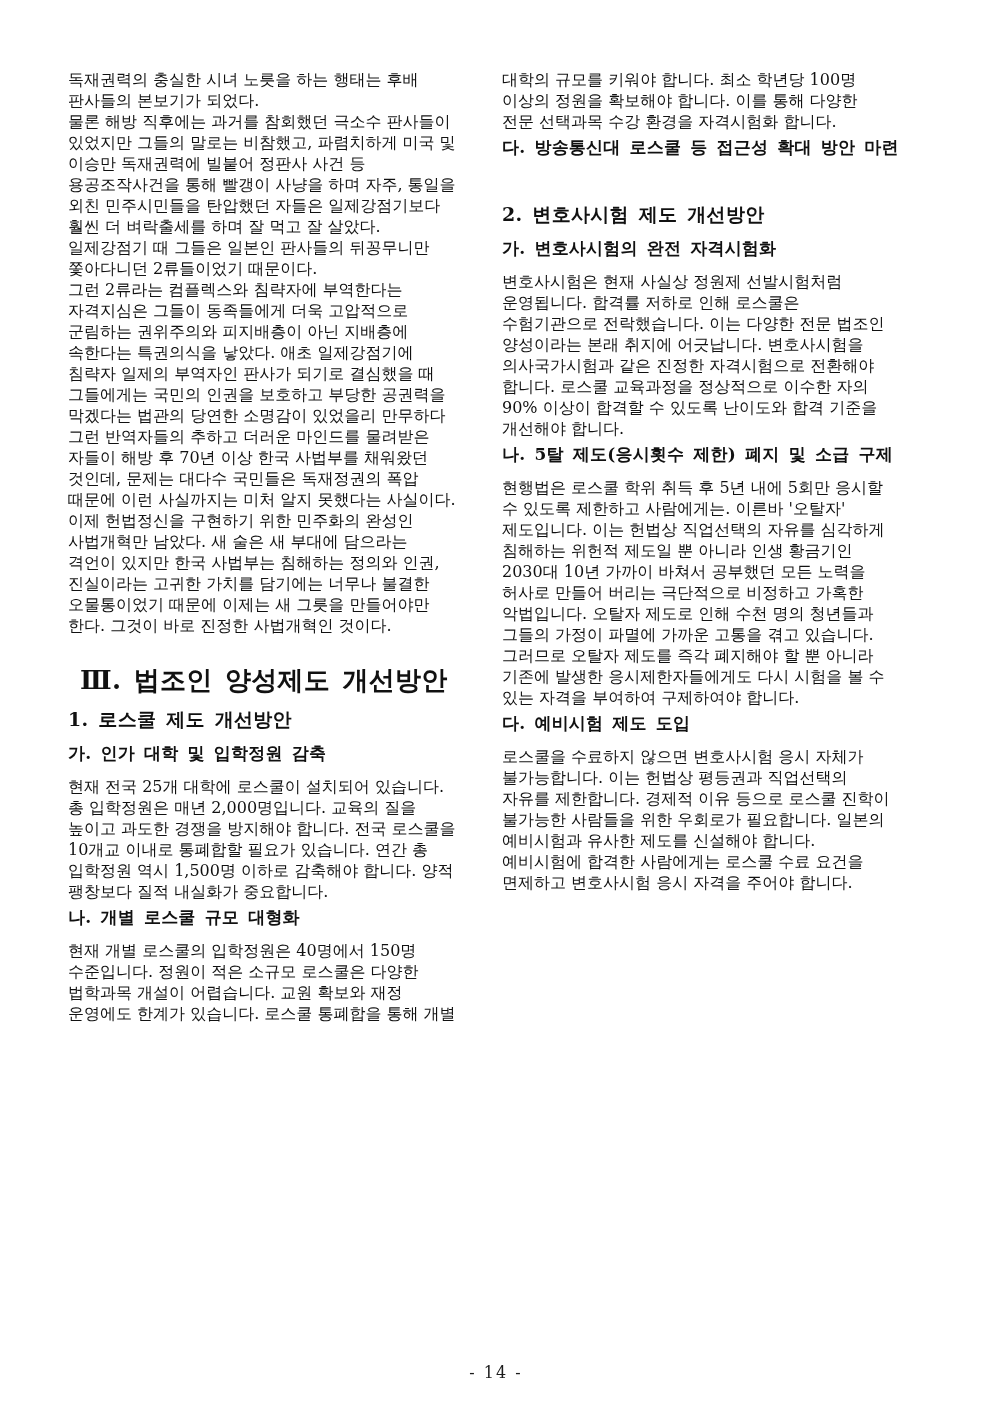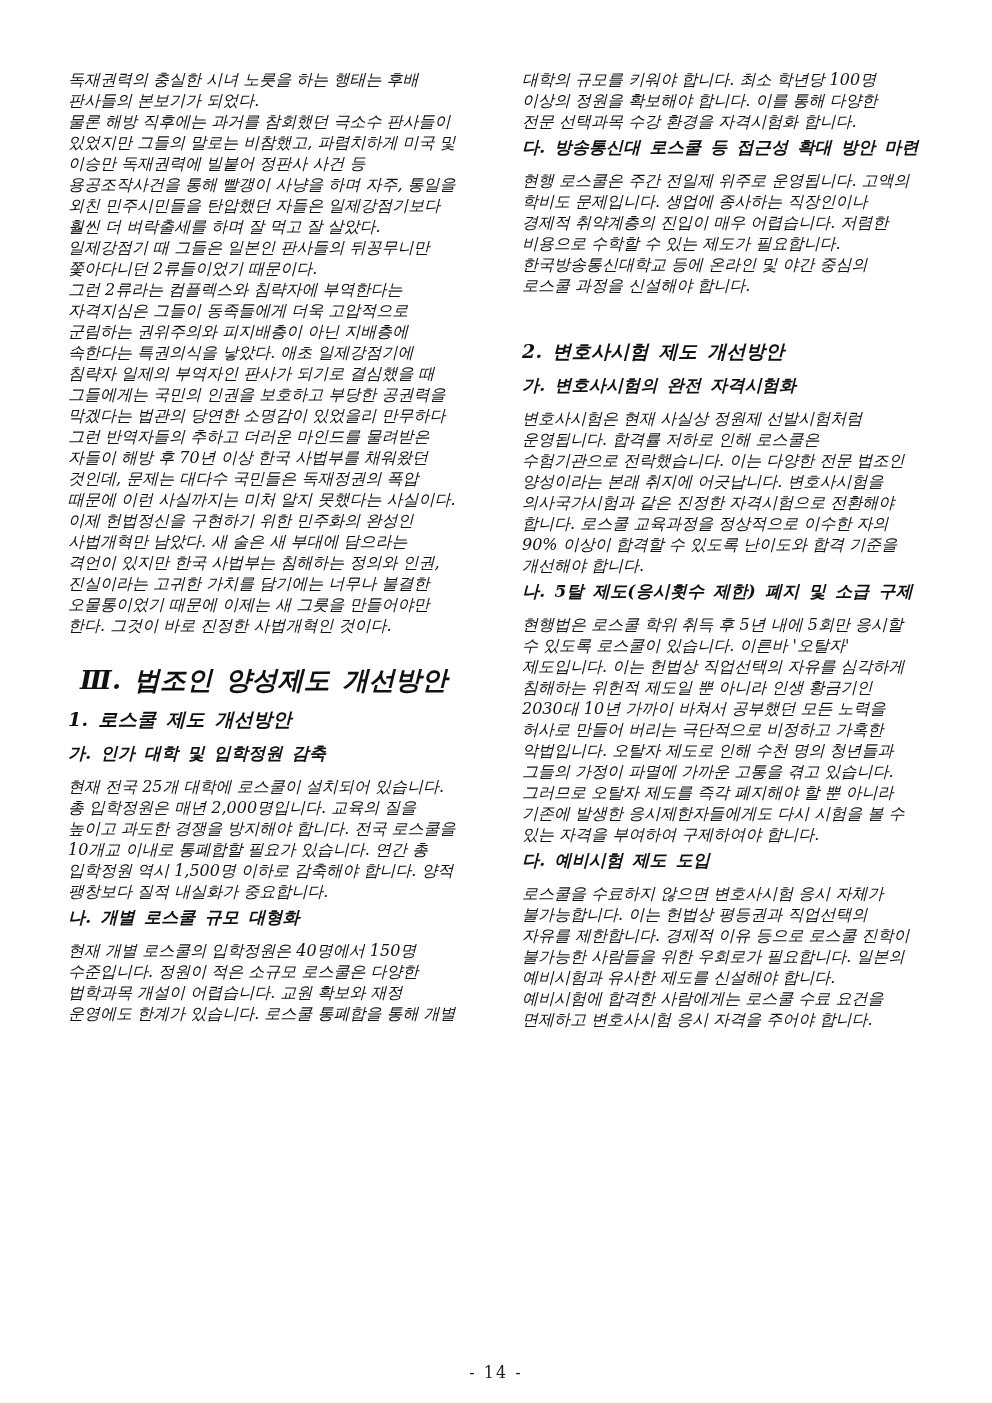--- a/index.html
+++ b/index.html
@@ -12,23 +12,22 @@
     width: 992px;
     height: 1403px;
     background: #ffffff;
     color: #111111;
     font-family: "DejaVu Serif", "Liberation Serif", serif;
     overflow: hidden;
   }
   .columns {
     display: flex;
     padding: 70px 50px 0 68px;
-    gap: 30px;
+    gap: 10px;
     box-sizing: border-box;
-    font-style: italic;
   }
   .col {
     width: 424px;
     flex: 0 0 424px;
   }
   .h-sec {
     font-size: 26px;
     font-weight: bold;
     line-height: 30px;
     margin: 28px 0 10px 12px;
@@ -130,44 +129,36 @@
           <div class="line">운영에도 한계가 있습니다. 로스쿨 통폐합을 통해 개별</div>
         </div>
       </div>
     <div class="col" id="right-col">
         <div class="p">
           <div class="line">대학의 규모를 키워야 합니다. 최소 학년당 100명</div>
           <div class="line">이상의 정원을 확보해야 합니다. 이를 통해 다양한</div>
           <div class="line">전문 선택과목 수강 환경을 자격시험화 합니다.</div>
         </div>
         <div class="h-sub">다. 방송통신대 로스쿨 등 접근성 확대 방안 마련</div>
-        <div class="p">
-          <div class="line">현행 로스쿨은 주간 전일제 위주로 운영됩니다. 고액의</div>
-          <div class="line">학비도 문제입니다. 생업에 종사하는 직장인이나</div>
-          <div class="line">경제적 취약계층의 진입이 매우 어렵습니다. 저렴한</div>
-          <div class="line">비용으로 수학할 수 있는 제도가 필요합니다.</div>
-          <div class="line">한국방송통신대학교 등에 온라인 및 야간 중심의</div>
-          <div class="line">로스쿨 과정을 신설해야 합니다.</div>
-        </div>
         <div class="h-num section-gap">2. 변호사시험 제도 개선방안</div>
         <div class="h-sub">가. 변호사시험의 완전 자격시험화</div>
         <div class="p">
           <div class="line">변호사시험은 현재 사실상 정원제 선발시험처럼</div>
           <div class="line">운영됩니다. 합격률 저하로 인해 로스쿨은</div>
           <div class="line">수험기관으로 전락했습니다. 이는 다양한 전문 법조인</div>
           <div class="line">양성이라는 본래 취지에 어긋납니다. 변호사시험을</div>
           <div class="line">의사국가시험과 같은 진정한 자격시험으로 전환해야</div>
           <div class="line">합니다. 로스쿨 교육과정을 정상적으로 이수한 자의</div>
           <div class="line">90% 이상이 합격할 수 있도록 난이도와 합격 기준을</div>
           <div class="line">개선해야 합니다.</div>
         </div>
         <div class="h-sub">나. 5탈 제도(응시횟수 제한) 폐지 및 소급 구제</div>
         <div class="p">
           <div class="line">현행법은 로스쿨 학위 취득 후 5년 내에 5회만 응시할</div>
-          <div class="line">수 있도록 로스쿨이 있습니다. 이른바 '오탈자'</div>
+          <div class="line">수 있도록 제한하고 사람에게는. 이른바 '오탈자'</div>
           <div class="line">제도입니다. 이는 헌법상 직업선택의 자유를 심각하게</div>
           <div class="line">침해하는 위헌적 제도일 뿐 아니라 인생 황금기인</div>
           <div class="line">2030대 10년 가까이 바쳐서 공부했던 모든 노력을</div>
           <div class="line">허사로 만들어 버리는 극단적으로 비정하고 가혹한</div>
           <div class="line">악법입니다. 오탈자 제도로 인해 수천 명의 청년들과</div>
           <div class="line">그들의 가정이 파멸에 가까운 고통을 겪고 있습니다.</div>
           <div class="line">그러므로 오탈자 제도를 즉각 폐지해야 할 뿐 아니라</div>
           <div class="line">기존에 발생한 응시제한자들에게도 다시 시험을 볼 수</div>
           <div class="line">있는 자격을 부여하여 구제하여야 합니다.</div>
         </div>

